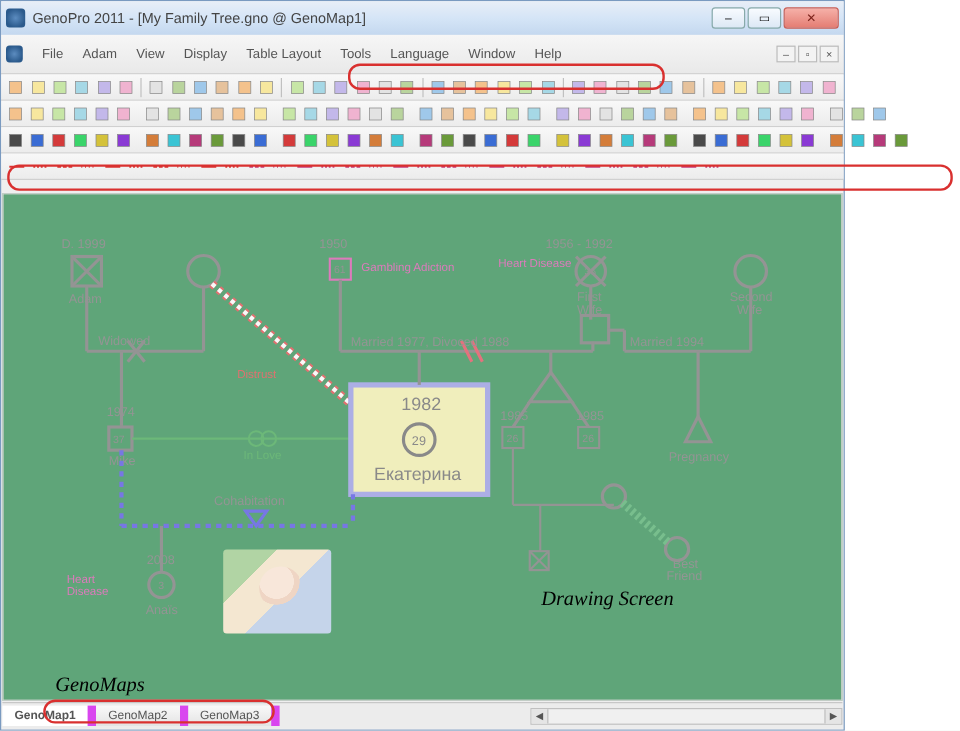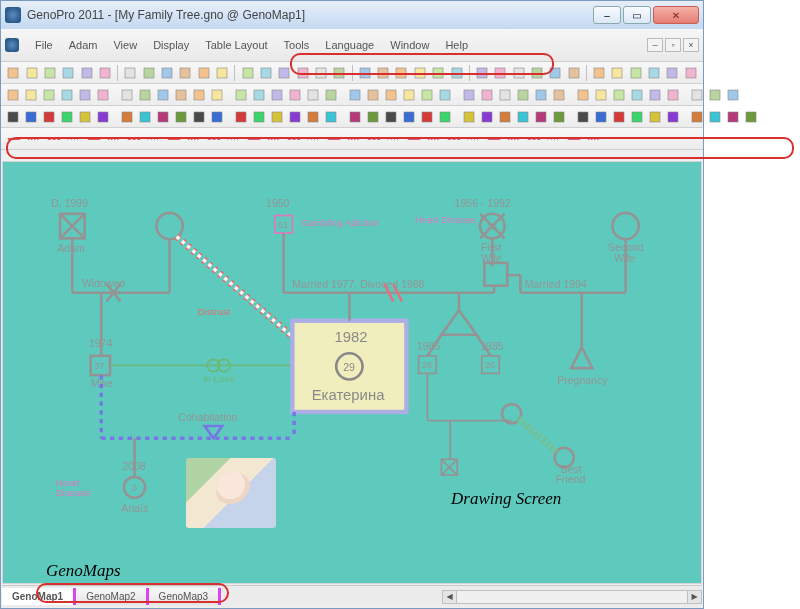--- a/index.html
+++ b/index.html
@@ -13,24 +13,24 @@
 .win-btn.close { background: linear-gradient(#f6b1a9,#e47d73); color:#7b231b; width:46px; border-color:#c95e54; }
 .menubar { height: 22px; background: linear-gradient(#f6f6f6,#e9e9e9); display: flex; align-items: center; padding: 16px 4px; font-size: 11px; color: #555; gap: 4px; border-bottom: 1px solid #ccc; }
 .menu-item { padding: 2px 6px; cursor: pointer; }
 .menu-item u { text-decoration: underline; }
 .mdi-btns { margin-left: auto; display: flex; gap: 2px; }
 .mdi-btn { width: 16px; height: 14px; border: 1px solid #bbb; background: #f3f3f3; font-size:9px; display:flex;align-items:center;justify-content:center; cursor:pointer; }
 .toolbar { height: 22px; background: linear-gradient(#f8f8f8,#ececec); border-bottom: 1px solid #d0d0d0; display: flex; align-items: center; gap: 2px; padding: 0 4px; }
 .tbtn { width: 18px; height: 18px; border: 1px solid transparent; display: inline-flex; align-items:center; justify-content:center; cursor:pointer; border-radius:2px; }
 .tbtn svg { width: 14px; height: 14px; }
 .sep { width: 1px; height: 16px; background: #c0c0c0; margin: 0 2px; }
-.canvas-area { position: absolute; left: 1px; right: 1px; top: 160px; bottom: 24px; background: #14b8a6; overflow: hidden; border: 1px solid #c7c7c7; }
+.canvas-area { position: absolute; left: 1px; right: 1px; top: 160px; bottom: 24px; background: #15803d; overflow: hidden; border: 1px solid #c7c7c7; }
 .canvas-svg { position: absolute; inset: 0; width: 100%; height: 100%; }
 .tabs { position: absolute; left: 1px; right: 1px; bottom: 1px; height: 22px; background: #ececec; display: flex; align-items: center; font-size: 10px; color: #555; border-top: 1px solid #c7c7c7; }
-.tab { padding: 3px 10px; border-right: 3px solid #d946ef; background: linear-gradient(#f9f9f9,#e3e3e3); cursor:pointer; position:relative; }
+.tab { padding: 3px 10px; border-right: 7px solid #d946ef; background: linear-gradient(#f9f9f9,#e3e3e3); cursor:pointer; position:relative; }
 .tab.active { background: #fff; font-weight:bold; }
 .hscroll { margin-left: auto; width: 260px; height: 14px; background: #f0f0f0; border:1px solid #c0c0c0; display:flex; }
 .scroll-btn { width:14px; background:#e5e5e5; border-right:1px solid #c0c0c0; cursor:pointer; display:flex;align-items:center;justify-content:center;font-size:8px;}
 .scroll-btn:last-child { border-right:none; border-left:1px solid #c0c0c0; }
 .annot { position: absolute; font: italic 17px "Times New Roman", serif; color: #000; pointer-events: none; z-index: 50; }
 .annot-box { position: absolute; border: 2px solid #d9302f; border-radius: 10px; pointer-events: none; z-index: 49; }
 .faded { opacity: 0.66; }
 .node-label { font: 12px Arial; fill: #666; }
 .rel-label { font: 11px Arial; }
 .photo { position: absolute; width: 90px; height: 70px; background: linear-gradient(135deg,#92c77e 0 28%,#f7e3c3 28% 55%,#b0c7e8 55% 100%); border-radius: 3px; overflow:hidden; }

